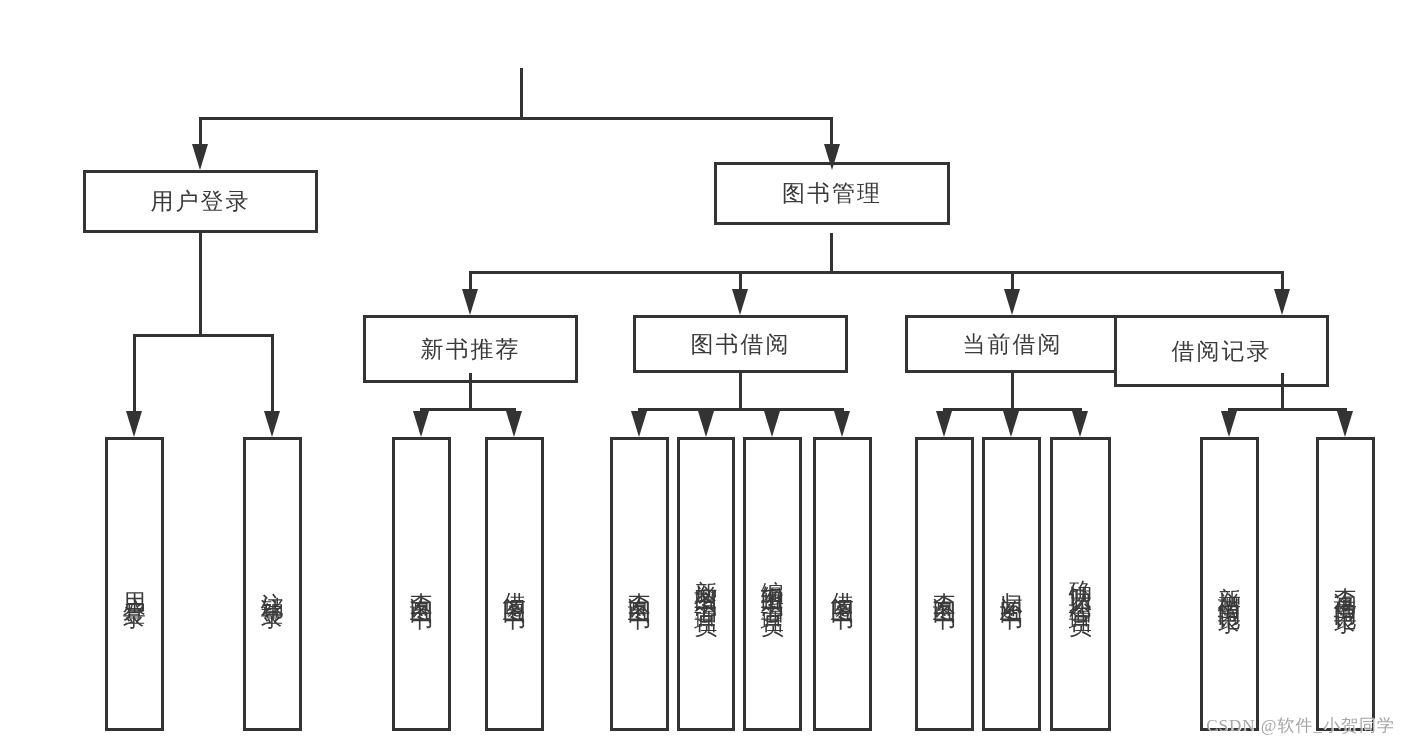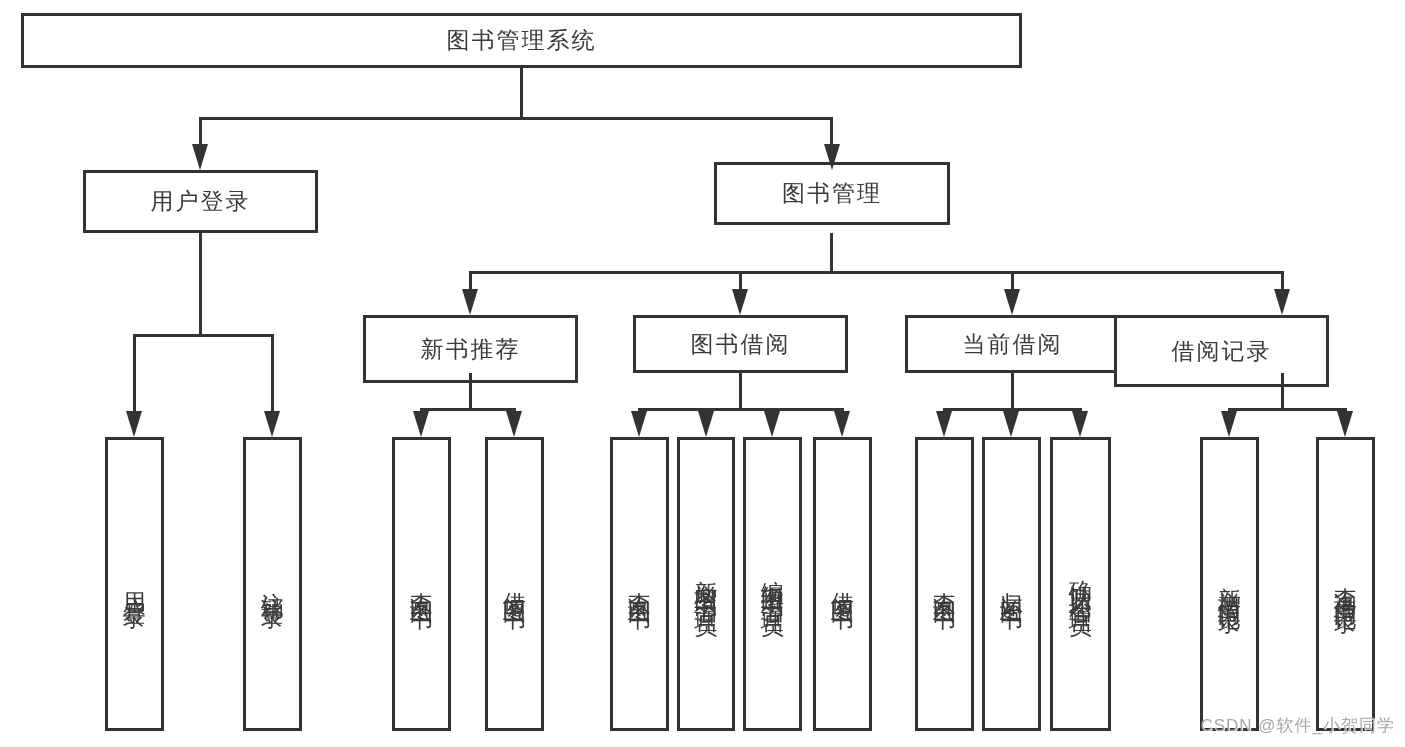--- a/index.html
+++ b/index.html
@@ -46,30 +46,28 @@
     border-right:8px solid transparent;
     border-top:26px solid var(--line);
   }
   .watermark{
     position:absolute;
     top:714px;right:10px;
     font-size:17px;
     color:var(--wm);
     letter-spacing:1px;
     text-shadow:1px 1px 0 rgba(255,255,255,.9);
+    font-family:Liberation Serif, serif;
   }
 </style>
 </head>
 <body>
 
 <div class="canvas">
 
-  <div class="node" style="left:21px;top:13px;width:1001px;height:55px">
-    <span>图书管理系统</span>
-  </div>
 
   <div class="node" style="left:83px;top:170px;width:235px;height:63px">
     <span>用户登录</span>
   </div>
   <div class="node" style="left:714px;top:162px;width:236px;height:63px">
     <span>图书管理</span>
   </div>
 
   <div class="node" style="left:363px;top:315px;width:215px;height:68px">
     <span>新书推荐</span>

